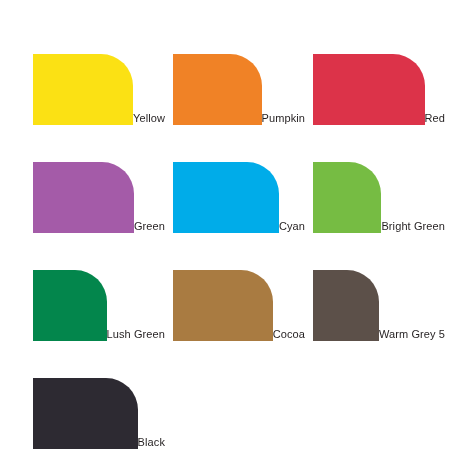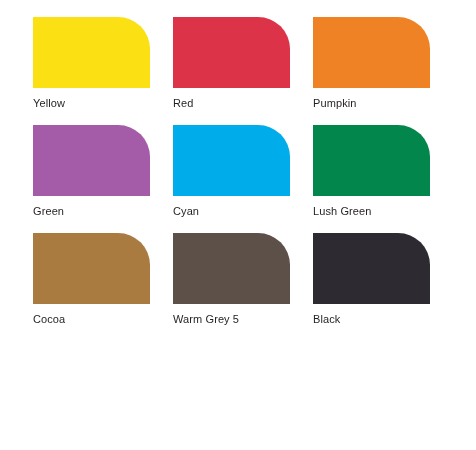--- a/index.html
+++ b/index.html
@@ -25,22 +25,22 @@
     display: grid;
     grid-template-columns: repeat(3, 117px);
     grid-template-rows: repeat(4, 108px);
     column-gap: 23px;
     row-gap: 0px;
   }
   .swatch-cell {
     width: 132px;
     height: 108px;
     display: flex;
-    flex-direction: column;
-    align-items: flex-start;
+    flex-direction: row;
+    align-items: flex-end;
   }
   .swatch-chip {
     width: 117px;
     height: 71px;
     border-top-right-radius: 32px;
     display: block;
   }
   .swatch-label {
     margin-top: 9px;
     font-size: 11px;
@@ -56,41 +56,45 @@
 
 <div id="palette-board">
   <div class="swatch-grid">
 
     <div class="swatch-cell">
       <div class="swatch-chip" style="background-color: rgb(251, 225, 20);"></div>
       <div class="swatch-label" style="color: rgb(35, 31, 32);">Yellow</div>
     </div>
 
     <div class="swatch-cell">
-      <div class="swatch-chip" style="background-color: rgb(220, 51, 73);"></div>
-      <div class="swatch-label" style="color: rgb(35, 31, 32);">Red</div>
+      <div class="swatch-chip" style="background-color: rgb(240, 130, 38);"></div>
+      <div class="swatch-label" style="color: rgb(35, 31, 32);">Pumpkin</div>
     </div>
 
     <div class="swatch-cell">
-      <div class="swatch-chip" style="background-color: rgb(240, 130, 38);"></div>
-      <div class="swatch-label" style="color: rgb(35, 31, 32);">Pumpkin</div>
+      <div class="swatch-chip" style="background-color: rgb(220, 51, 73);"></div>
+      <div class="swatch-label" style="color: rgb(35, 31, 32);">Red</div>
     </div>
 
 
     <div class="swatch-cell">
       <div class="swatch-chip" style="background-color: rgb(164, 91, 168);"></div>
       <div class="swatch-label" style="color: rgb(35, 31, 32);">Green</div>
     </div>
 
     <div class="swatch-cell">
       <div class="swatch-chip" style="background-color: rgb(0, 172, 233);"></div>
       <div class="swatch-label" style="color: rgb(35, 31, 32);">Cyan</div>
     </div>
 
 
+    <div class="swatch-cell">
+      <div class="swatch-chip" style="background-color: rgb(118, 188, 67);"></div>
+      <div class="swatch-label" style="color: rgb(35, 31, 32);">Bright Green</div>
+    </div>
 
     <div class="swatch-cell">
       <div class="swatch-chip" style="background-color: rgb(3, 134, 76);"></div>
       <div class="swatch-label" style="color: rgb(35, 31, 32);">Lush Green</div>
     </div>
 
     <div class="swatch-cell">
       <div class="swatch-chip" style="background-color: rgb(169, 123, 65);"></div>
       <div class="swatch-label" style="color: rgb(35, 31, 32);">Cocoa</div>
     </div>

